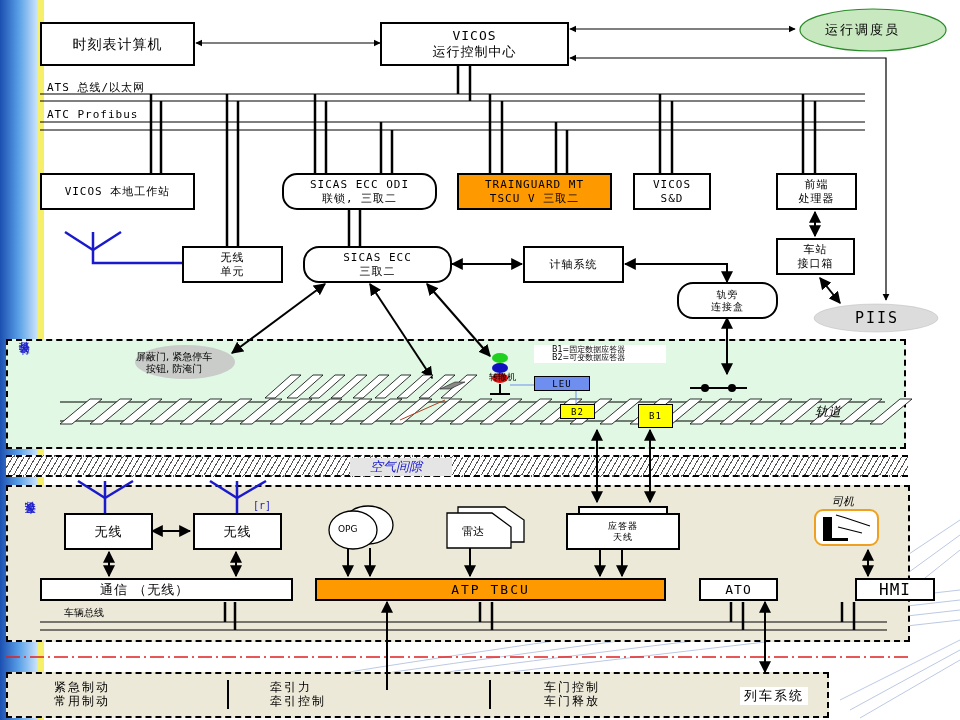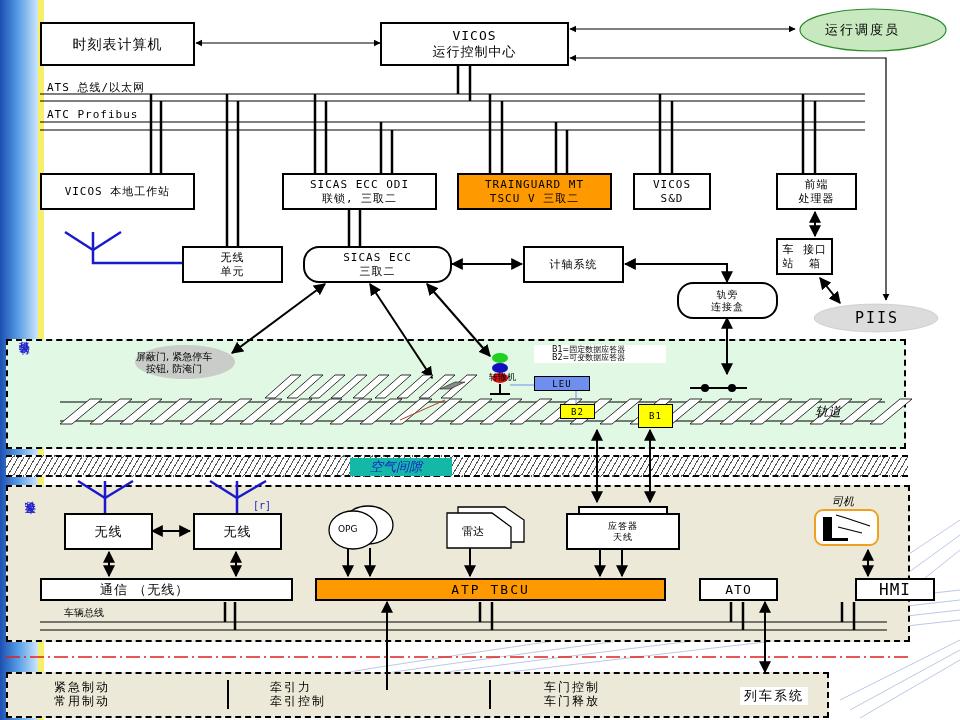--- a/index.html
+++ b/index.html
@@ -35,21 +35,21 @@
       <path d="M850 710 L960 650"></path>
       <path d="M860 718 L960 660"></path>
     <path d="M900 560 L960 520"></path>
       <path d="M905 575 L960 535"></path>
       <path d="M910 590 L960 550"></path>
   </g>
 </svg>
 
 <div class="zone" style="left:6px;top:339px;width:900px;height:110px;background:#e0f8e4;"></div>
 <div style="position:absolute;left:6px;top:455px;width:902px;height:22px;border-top:2px dashed #000;border-bottom:2px dashed #000;background:repeating-linear-gradient(-60deg,#fff 0 4px,#555 4px 5px);box-sizing:border-box;"></div>
-<div class="label" style="left:350px;top:458px;color:#1a1acc;font-style:italic;font-size:13px;background:#14b8a6;padding:0 30px 0 20px;">空气间隙</div>
+<div class="label" style="left:350px;top:458px;color:#1a1acc;font-style:italic;font-size:13px;background:#e5e5e5;padding:0 30px 0 20px;">空气间隙</div>
 <div class="zone" style="left:6px;top:485px;width:904px;height:157px;background:#ece9d8;"></div>
 <div class="zone" style="left:6px;top:672px;width:823px;height:46px;background:#ece9d8;"></div>
 
 <div class="vlabel" style="left:18px;top:360px;">轨旁设备</div>
 <div class="vlabel" style="left:24px;top:520px;">车载设备</div>
 
 <svg class="lines" viewBox="0 0 960 720">
   <defs>
     <marker id="ar" viewBox="0 0 10 10" refX="9" refY="5" markerWidth="6" markerHeight="6" orient="auto-start-reverse">
         <path d="M0 0 L10 5 L0 10 z" fill="#000"></path>
@@ -235,21 +235,21 @@
   <span>运行控制中心</span>
 </div>
 <div class="label" style="left:825px;top:21px;font-size:13px;letter-spacing:2px;">运行调度员</div>
 
 <div class="label mono" style="left:47px;top:80px;letter-spacing:1px;">ATS 总线/以太网</div>
 <div class="label mono" style="left:47px;top:108px;letter-spacing:1px;">ATC Profibus</div>
 
 <div class="box mono" style="left:40px;top:173px;width:155px;height:37px;">
   <span>VICOS 本地工作站</span>
 </div>
-<div class="box mono" style="left:282px;top:173px;width:155px;height:37px;flex-direction:column;">
+<div class="box mono" style="left:282px;top:173px;width:155px;height:37px;flex-direction:column;border-radius:15px;">
   <span>SICAS ECC ODI</span>
   <span>联锁, 三取二</span>
 </div>
 <div class="box mono orange" style="left:457px;top:173px;width:155px;height:37px;flex-direction:column;">
   <span>TRAINGUARD MT</span>
   <span>TSCU V 三取二</span>
 </div>
 <div class="box mono" style="left:633px;top:173px;width:78px;height:37px;flex-direction:column;">
   <span>VICOS</span>
   <span>S&amp;D</span>
@@ -262,21 +262,21 @@
   <span>无线</span>
   <span>单元</span>
 </div>
 <div class="box mono" style="left:303px;top:246px;width:149px;height:37px;flex-direction:column;border-radius:16px;">
   <span>SICAS ECC</span>
   <span>三取二</span>
 </div>
 <div class="box" style="left:523px;top:246px;width:101px;height:37px;">
   <span>计轴系统</span>
 </div>
-<div class="box" style="left:776px;top:238px;width:57px;height:37px;">
+<div class="box" style="left:776px;top:238px;width:79px;height:37px;flex-direction:column;">
   <span>车站</span>
   <span>接口箱</span>
 </div>
 <div class="box" style="left:677px;top:282px;width:101px;height:37px;flex-direction:column;font-size:10px;line-height:12px;border-radius:16px;">
   <span>轨旁</span>
   <span>连接盒</span>
 </div>
 <div class="label mono" style="left:855px;top:309px;font-size:15px;letter-spacing:2px;">PIIS</div>
 
 <div class="label" style="left:136px;top:351px;font-size:10px;line-height:12px;text-align:center;">

